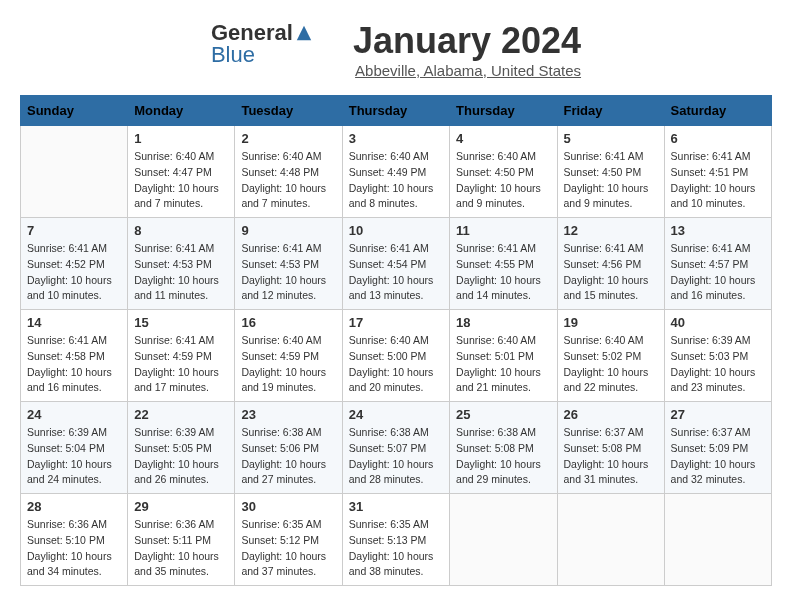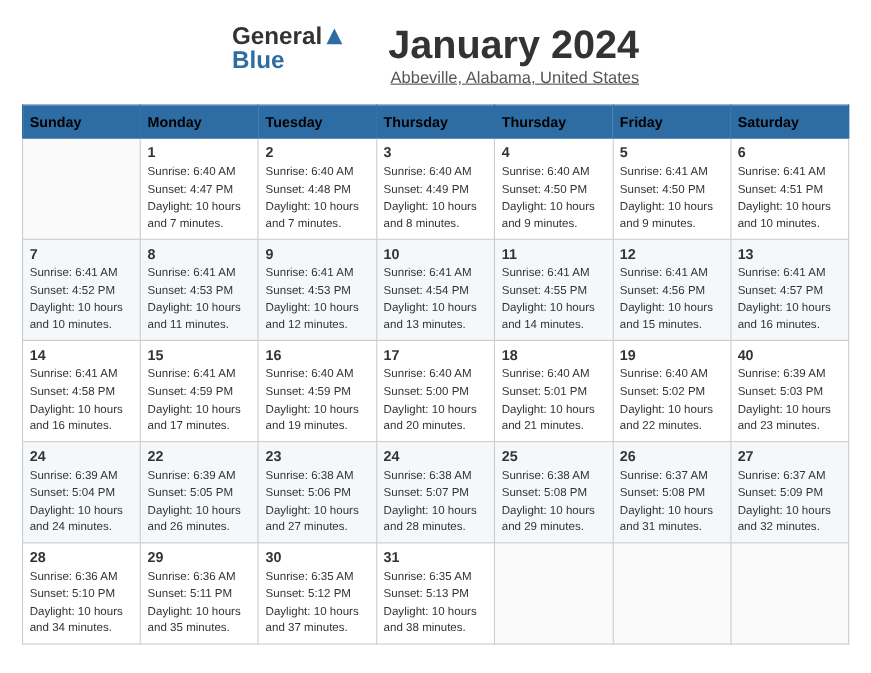--- a/index.html
+++ b/index.html
@@ -94,21 +94,21 @@
 <body>
 
 <div class="header">
   <div class="logo">
     <div class="logo-text">
       <span class="logo-general">General</span>
       <svg class="logo-icon" viewBox="0 0 20 20">
         <polygon points="10,2 18,18 2,18" fill="#2e6da4"></polygon>
       </svg>
     </div>
-    <span style="font-size:22px;font-weight:bold;color:#2e6da4;margin-top:-4px;">Blue</span>
+    <span style="font-size:22px;font-weight:normal;color:#2e6da4;margin-top:-4px;">Blue</span>
   </div>
   <div class="title-block">
     <div class="month-title">January 2024</div>
     <div class="location">Abbeville, Alabama, United States</div>
   </div>
 </div>
 
 <table class="calendar">
   <thead>
     <tr id="col-headers">

